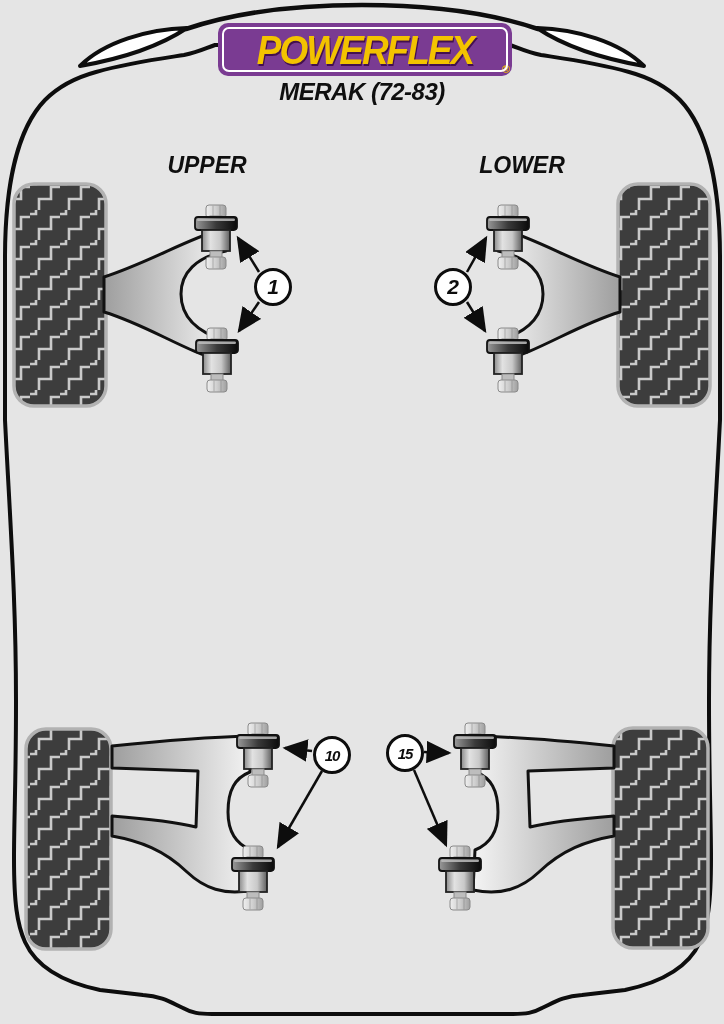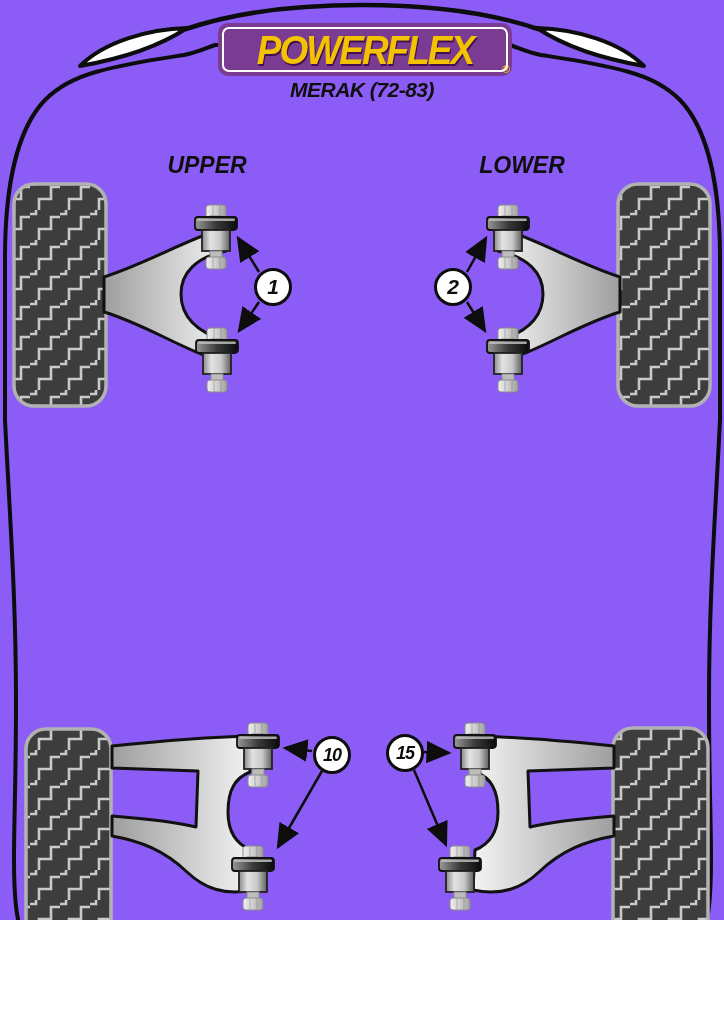--- a/index.html
+++ b/index.html
@@ -1,17 +1,17 @@
 <!DOCTYPE html>
 <html><head>
 <meta charset="utf-8">
 <style>
   html,body{margin:0;padding:0;background:#fff;}
   #stage{
-    position:relative;width:724px;height:920px;background:#8b5cf6;overflow:hidden;
+    position:relative;width:724px;height:1024px;background:#e5e5e5;overflow:hidden;
     font-family:"Liberation Sans",sans-serif;
   }
   #diagram-svg{position:absolute;left:0;top:0;}
   .logo{
     position:absolute;left:218px;top:23px;width:294px;height:53px;
     background:#7a3b92;border-radius:10px;
     display:flex;align-items:center;justify-content:center;
   }
   .logo::after{
     content:"";position:absolute;left:4px;top:4px;right:4px;bottom:4px;
@@ -22,37 +22,37 @@
     font-weight:900;font-style:italic;font-size:37px;line-height:1;
     color:#f3c300;letter-spacing:-2px;transform:scaleY(1.12);
     text-shadow:1px 2px 0 #43104f;white-space:nowrap;
   }
   .logo-reg{
     position:absolute;right:2px;bottom:1px;color:#f3c300;
     font-size:11px;font-style:normal;font-weight:700;text-shadow:none;
   }
   .model-title{
     position:absolute;left:212px;top:78px;width:300px;text-align:center;
-    font-weight:900;font-style:italic;font-size:21px;color:#0f0f0f;
+    font-weight:900;font-style:italic;font-size:24px;color:#0f0f0f;
     letter-spacing:-0.5px;
   }
   .side-label{
     position:absolute;top:152px;width:120px;text-align:center;
     font-weight:900;font-style:italic;font-size:23px;color:#0f0f0f;
   }
   #label-upper{left:147px;}
   #label-lower{left:462px;}
   .callout{
     position:absolute;width:38px;height:38px;border-radius:50%;
     background:#fff;border:3px solid #0d0d0d;box-sizing:border-box;
     display:flex;align-items:center;justify-content:center;
     font-weight:900;font-style:italic;color:#0d0d0d;
   }
   .callout.small-num{font-size:21px;}
-  .callout.big-num{font-size:18px;letter-spacing:-1px;font-style:italic;}
+  .callout.big-num{font-size:15px;letter-spacing:-1px;font-style:italic;}
   #callout-1{left:254px;top:268px;}
   #callout-2{left:434px;top:268px;}
   #callout-10{left:313px;top:736px;}
   #callout-11{left:386px;top:734px;}
 </style>
 </head>
 <body>
 
 <div id="stage">
 

